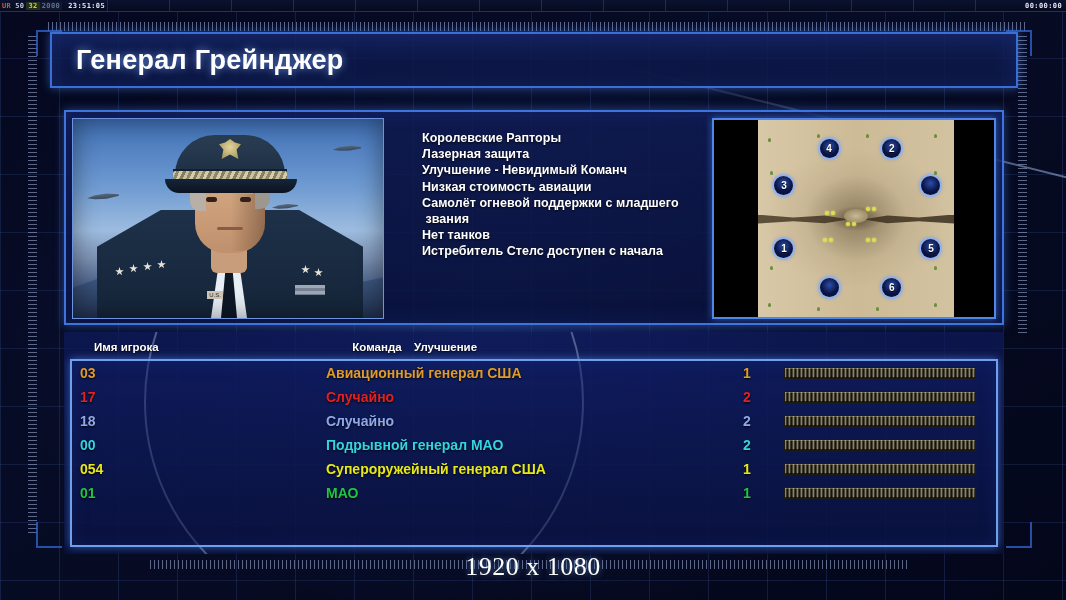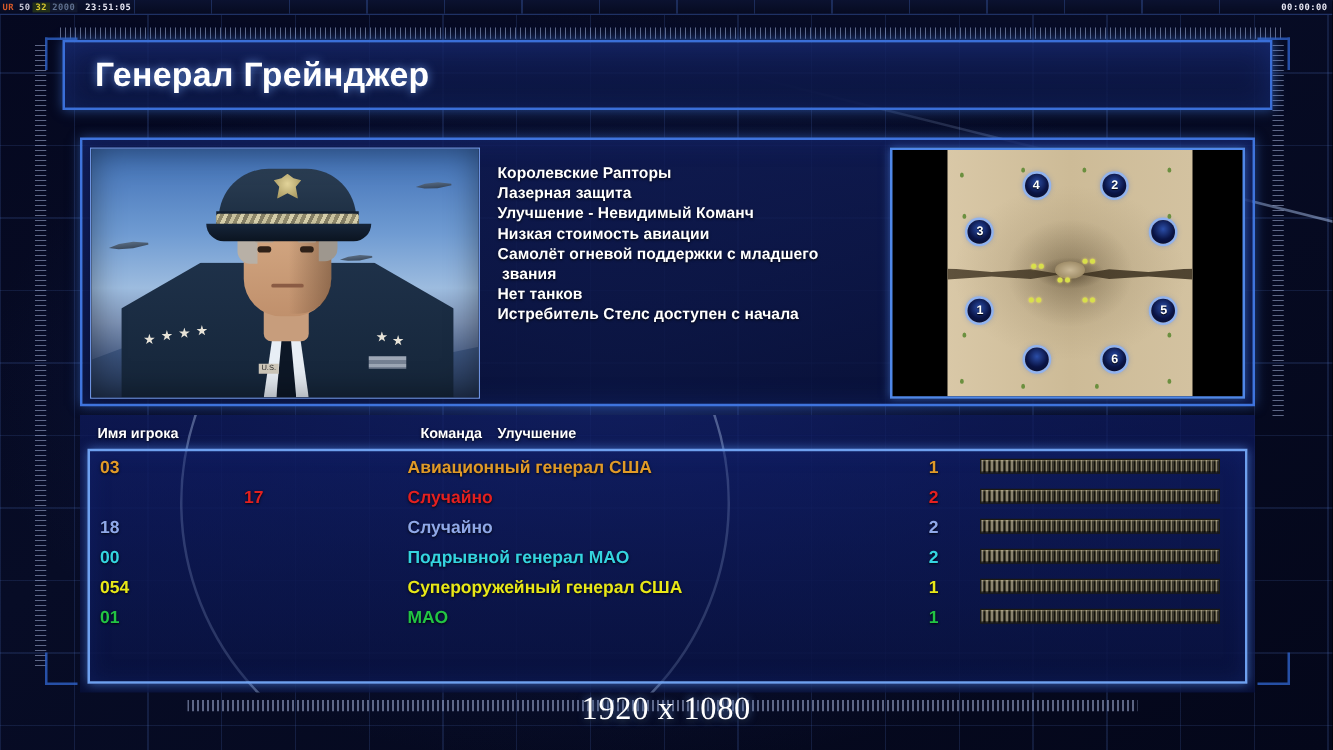--- a/index.html
+++ b/index.html
@@ -191,20 +191,21 @@
   .ribbon { position:absolute; left:222px; top:166px; width:30px; height:10px;
     background:repeating-linear-gradient(to bottom,#bfc7d4 0 3px,#8d97a8 3px 6px); opacity:.8; }
   .pf-vign { position:absolute; inset:0; box-shadow:inset 0 0 26px rgba(0,0,0,.45); }
 
   
   #descr {
     flex:1; padding:12px 10px 0 14px;
     color:#ffffff; font-size:12.5px; font-weight:bold;
     line-height:16.2px; letter-spacing:.05px;
     text-shadow:0 1px 2px rgba(0,0,0,.85);
+    margin-left:24px;
   }
   #descr .line { white-space:pre-wrap; }
 
   
   #map-frame {
     width:284px; height:201px; position:relative;
     border:2px solid #4f87e8; background:#000;
     box-shadow:0 0 7px rgba(80,140,245,.6);
     overflow:hidden;
   }
@@ -240,20 +241,21 @@
   .supply { position:absolute; width:4px; height:4px; border-radius:50%;
     background:#d8e04a; box-shadow:0 0 2px #ffe96a; }
   .tree { position:absolute; width:3px; height:4px; border-radius:50% 50% 40% 40%;
     background:#5f8a34; opacity:.9; }
 
   
   #players-panel {
     position:absolute; left:64px; top:332px; width:940px; height:222px;
     background:linear-gradient(to bottom, rgba(14,26,92,.72), rgba(8,16,58,.78));
     overflow:hidden;
+    padding-left:16px;
   }
   #panel-arc {
     position:absolute; left:80px; top:-150px; width:440px; height:440px;
     border:2px solid rgba(185,205,240,.38); border-radius:50%;
     pointer-events:none;
   }
   #col-head {
     position:relative; height:24px; display:flex; align-items:flex-end;
     padding:0 4px 3px 14px;
     color:#ffffff; font-size:11.5px; font-weight:bold;
@@ -420,21 +422,21 @@
   <div id="table-box">
       <div class="row">
         <span class="c-name" style="color: rgb(224, 154, 40);">03</span>
         <span class="c-army" style="color: rgb(224, 154, 40);">Авиационный генерал США</span>
         <span class="c-team" style="color: rgb(224, 154, 40);">1</span>
         <span class="c-prog">
           <div class="bar" style="width: 192px;"></div>
         </span>
       </div>
       <div class="row">
-        <span class="c-name" style="color: rgb(227, 32, 32); text-align: center;">17</span>
+        <span class="c-name" style="color: rgb(227, 32, 32);">17</span>
         <span class="c-army" style="color: rgb(227, 32, 32);">Случайно</span>
         <span class="c-team" style="color: rgb(227, 32, 32);">2</span>
         <span class="c-prog">
           <div class="bar" style="width: 192px;"></div>
         </span>
       </div>
       <div class="row">
         <span class="c-name" style="color: rgb(143, 168, 232);">18</span>
         <span class="c-army" style="color: rgb(143, 168, 232);">Случайно</span>
         <span class="c-team" style="color: rgb(143, 168, 232);">2</span>

